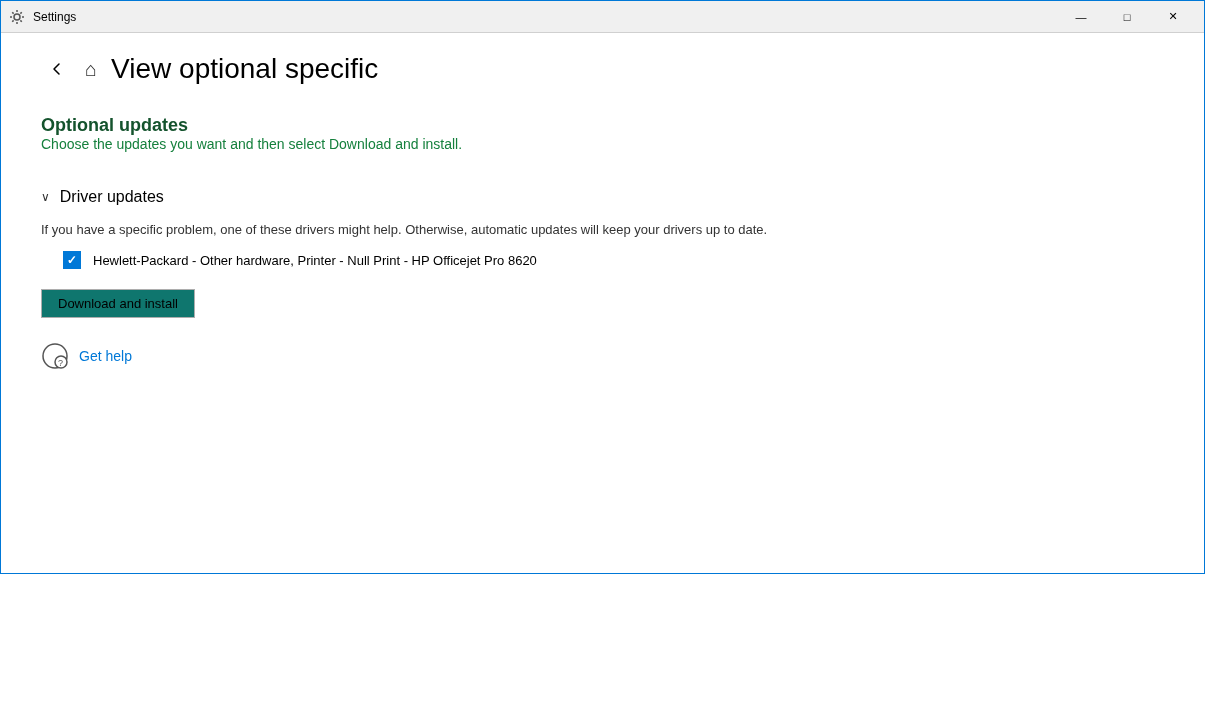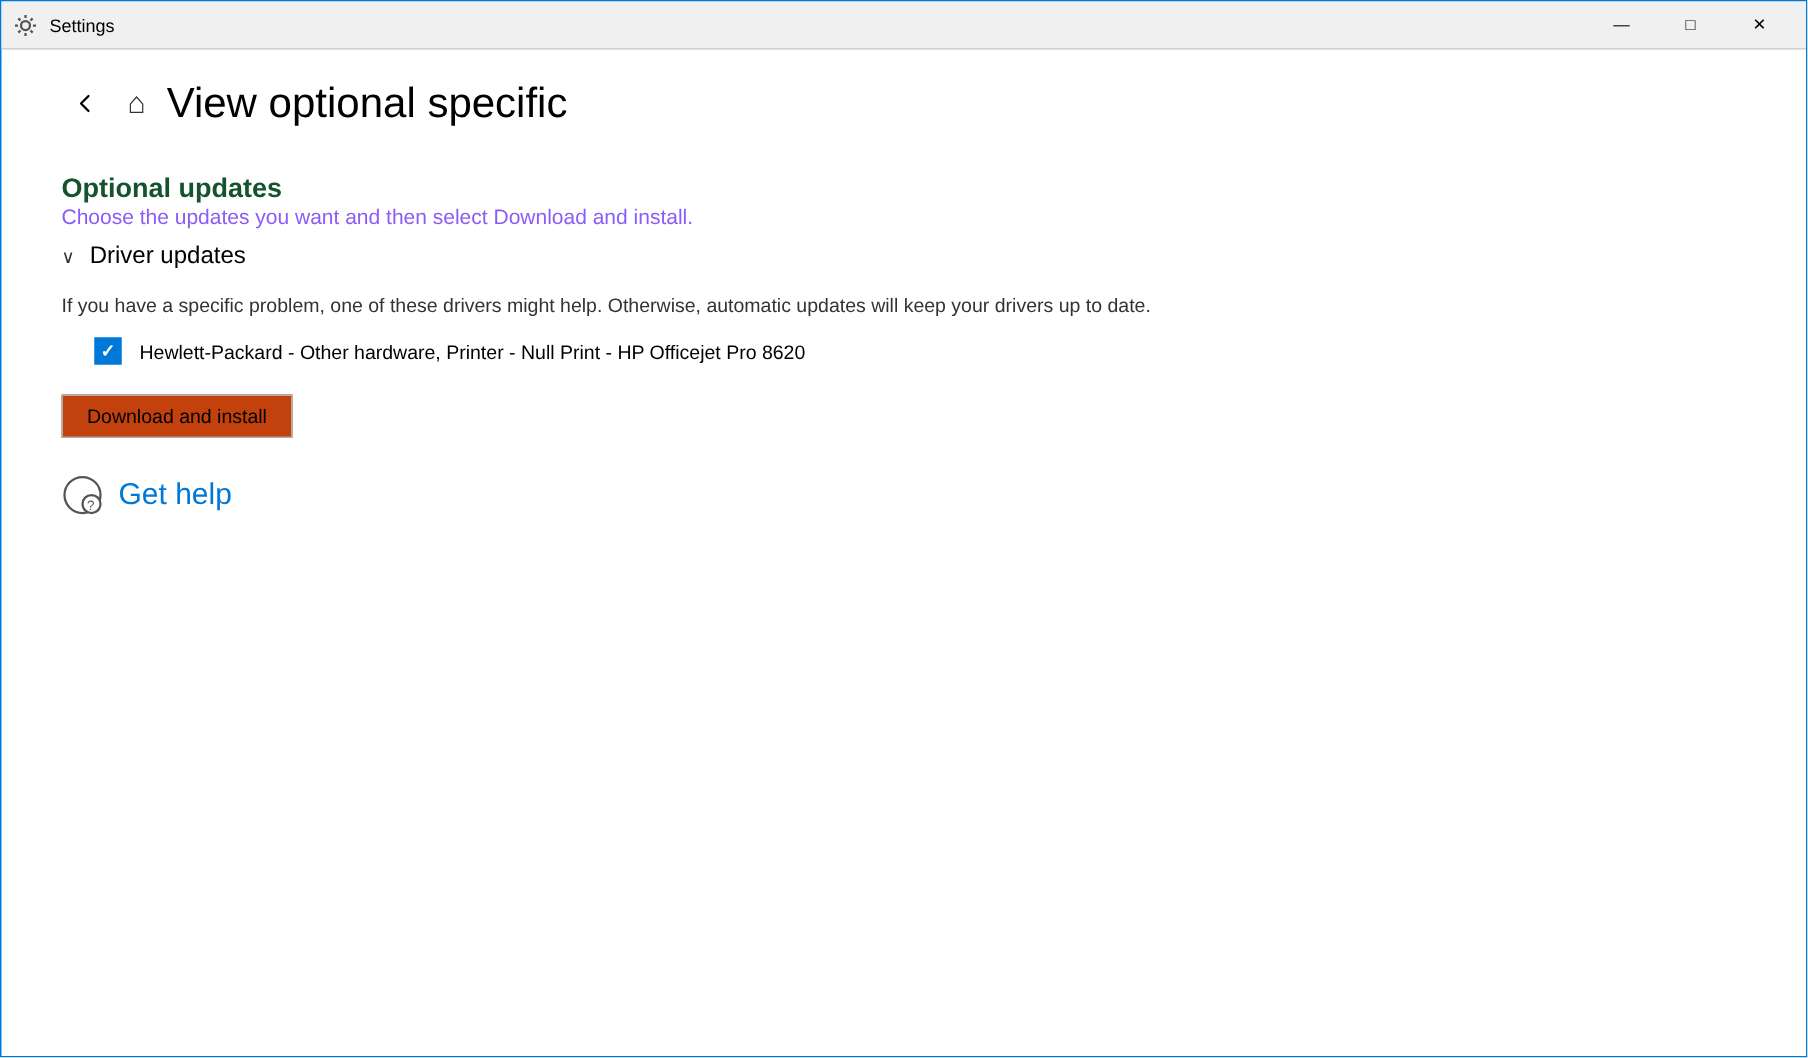--- a/index.html
+++ b/index.html
@@ -11,21 +11,21 @@
     body {
       width: 1205px;
       height: 705px;
       background: #ffffff;
       font-family: 'Segoe UI', sans-serif;
       overflow: hidden;
     }
 
     .window {
       width: 1205px;
-      height: 705px;
+      height: 574px;
       border: 1px solid #0078d7;
       display: flex;
       flex-direction: column;
       background: #ffffff;
     }
 
     .titlebar {
       height: 32px;
       background: #f0f0f0;
       display: flex;
@@ -112,22 +112,22 @@
     }
 
     .section-title {
       font-size: 18px;
       font-weight: 600;
       color: #14532d;
     }
 
     .section-description {
       font-size: 14px;
-      color: #8b5cf6;
-      margin-bottom: 10px;
+      color: #15803d;
+      margin-bottom: 36px;
     }
 
     .collapsible-header {
       display: flex;
       align-items: center;
       cursor: pointer;
       margin-bottom: 16px;
     }
 
     .chevron-icon {
@@ -175,21 +175,21 @@
     }
 
     .driver-label {
       font-size: 13px;
       color: #000;
     }
 
     .download-btn {
       display: inline-block;
       padding: 6px 16px;
-      background: #c2410c;
+      background: #0f766e;
       border: 1px solid #adadad;
       font-size: 13px;
       color: #000;
       cursor: pointer;
       outline: none;
       margin-bottom: 24px;
     }
 
     .get-help-row {
       display: flex;
@@ -197,21 +197,21 @@
       gap: 10px;
     }
 
     .help-icon {
       width: 28px;
       height: 28px;
       position: relative;
     }
 
     .get-help-link {
-      font-size: 20px;
+      font-size: 14px;
       color: #0078d7;
       cursor: pointer;
       text-decoration: none;
     }
   </style>
 </head>
 <body>
 
 <div class="window">
 

